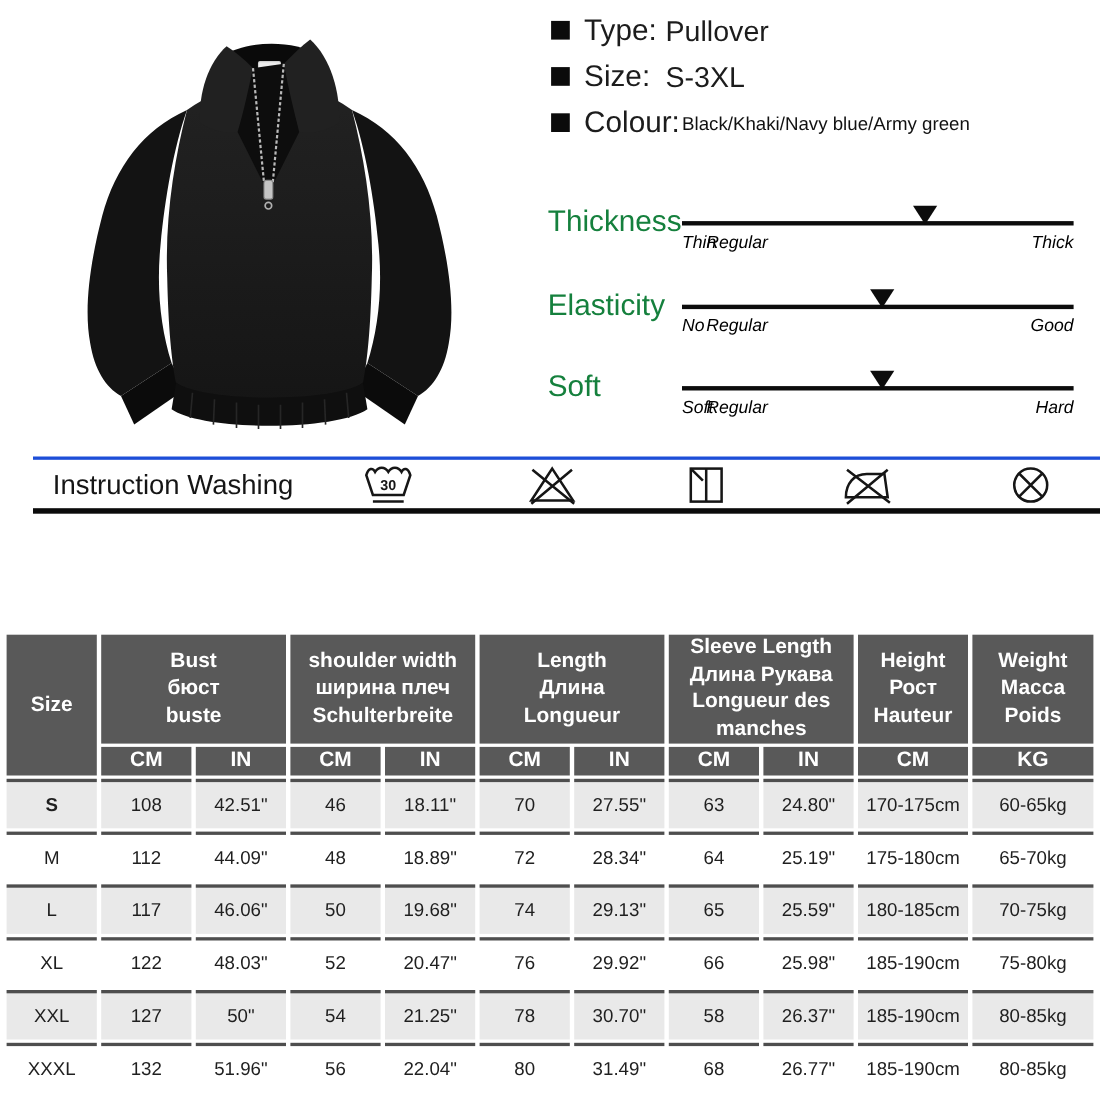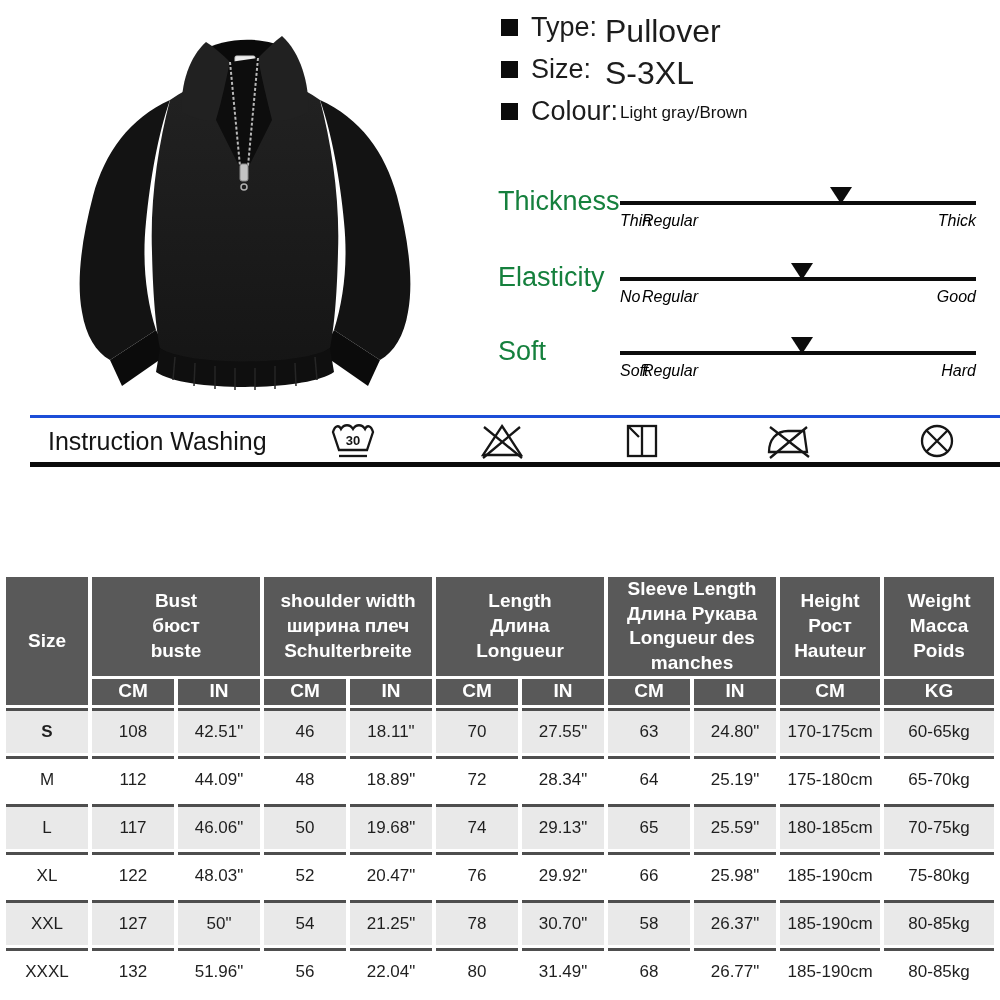--- a/index.html
+++ b/index.html
@@ -7,21 +7,21 @@
   .page{position:relative;width:1000px;height:1000px;background:#fff;overflow:hidden;
         font-family:"Liberation Sans", sans-serif;color:#1a1a1a;}
 
   
   .photo{position:absolute;left:10px;top:0;width:460px;height:415px;}
 
   
   .spec-row{position:absolute;left:0;width:1000px;height:44px;}
   .spec-bullet{position:absolute;left:501px;top:7px;width:17px;height:17px;background:#0b0b0b;}
   .spec-label{position:absolute;left:531px;top:0;font-size:27px;font-weight:500;color:#1c1c1c;}
-  .spec-value{position:absolute;left:605px;top:1px;font-size:32px;color:#1c1c1c;}
+  .spec-value{position:absolute;left:605px;top:1px;font-size:26px;color:#1c1c1c;}
   .spec-value-small{position:absolute;left:620px;top:6px;font-size:17px;line-height:22px;color:#111;}
   #row-type{top:12px;} #row-size{top:54px;} #row-colour{top:96px;}
 
   
   .slider{position:absolute;left:0;width:1000px;height:64px;}
   #slider-0{top:186px;} #slider-1{top:262px;} #slider-2{top:336px;}
   .slider-title{position:absolute;left:498px;top:0;font-size:27px;font-weight:500;color:#15803d;}
   .slider-line{position:absolute;left:620px;top:15px;width:356px;height:4px;background:#0c0c0c;}
   .slider-marker{position:absolute;top:-14px;width:0;height:0;transform:translateX(-50%);
                  border-left:11px solid transparent;border-right:11px solid transparent;
@@ -111,21 +111,21 @@
   </div>
   <div class="spec-row" id="row-size">
     <span class="spec-bullet"></span>
     <span class="spec-label">Size:</span>
     <span class="spec-value">S-3XL</span>
   </div>
   <div class="spec-row" id="row-colour">
     <span class="spec-bullet"></span>
     <span class="spec-label">Colour:</span>
     <span class="spec-value-small">
-      <span style="display:block">Light gray/Brown</span>
+      <span style="display:block">Black/Khaki/Navy blue/Army green</span>
     </span>
   </div>
 
   <div class="slider" id="slider-0">
     <div class="slider-title">Thickness</div>
     <div class="slider-line">
       <div class="slider-marker" style="left:62%"></div>
     </div>
     <span class="slider-label l">Thin</span>
     <span class="slider-label c">Regular</span>

